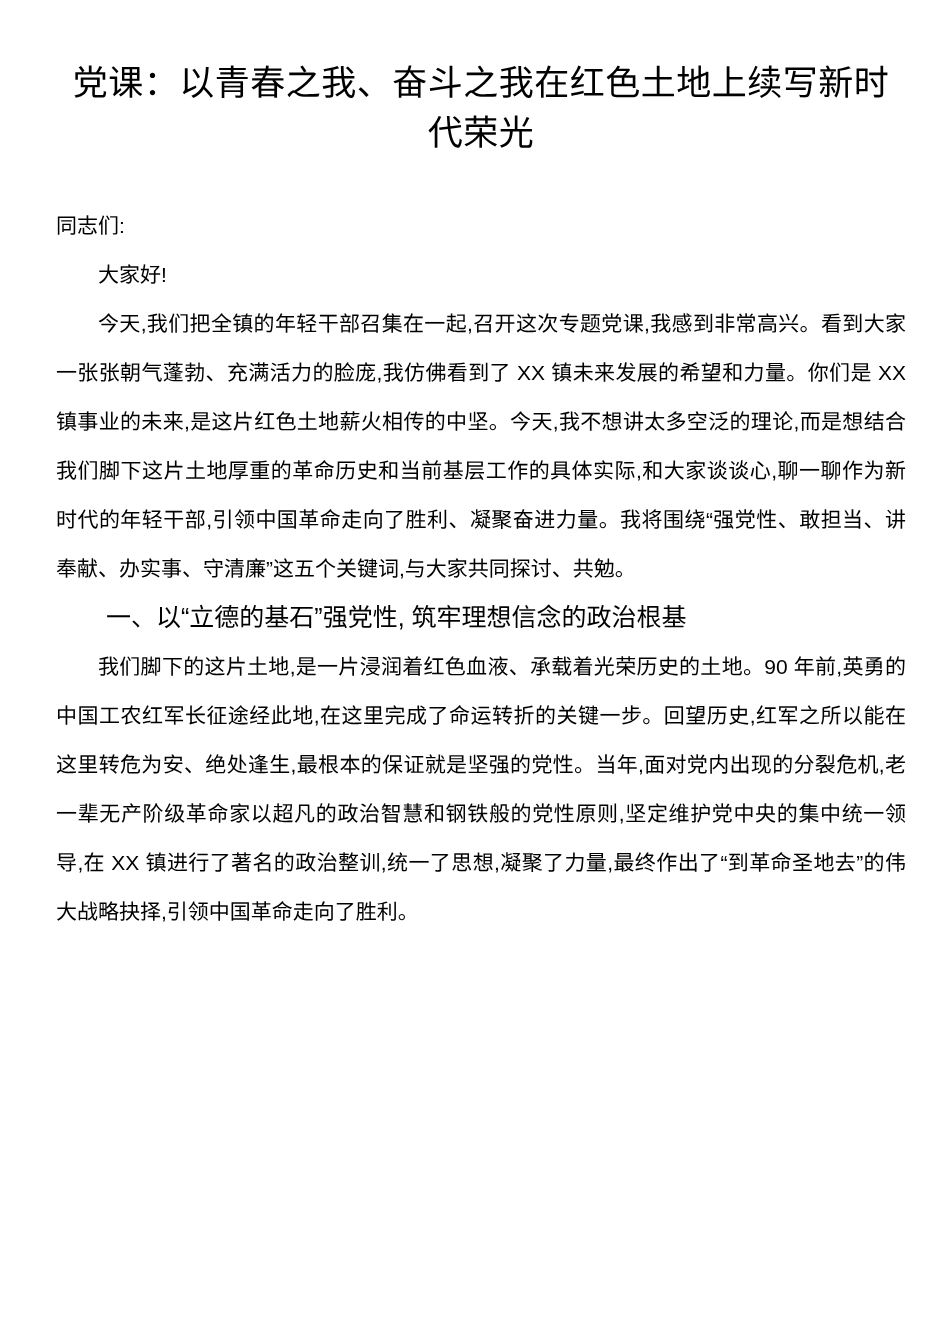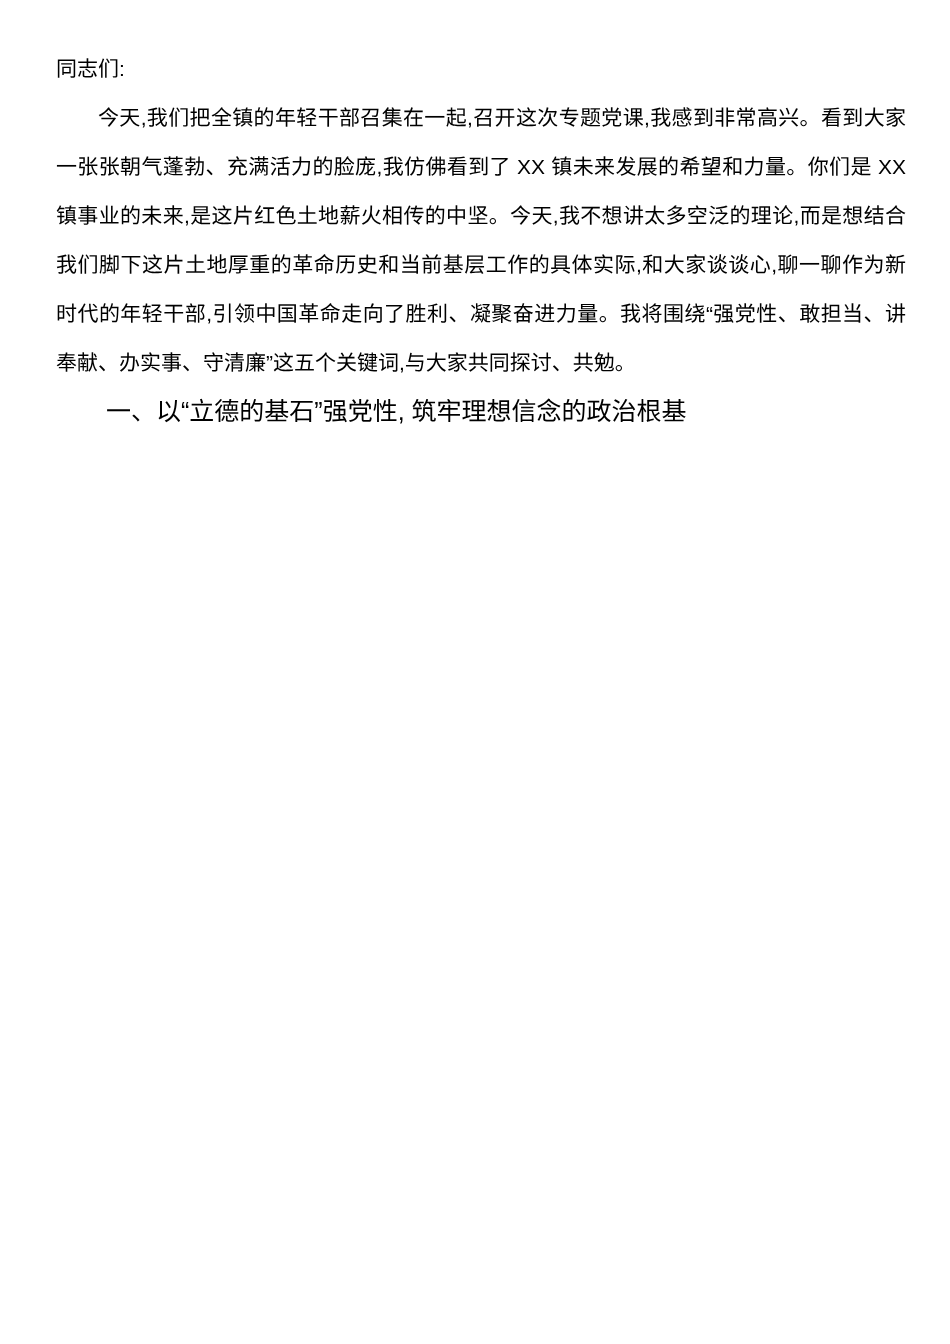--- a/index.html
+++ b/index.html
@@ -63,27 +63,30 @@
     text-align: left;
     color: #000000;
   }
 </style>
 </head>
 <body>
 
 <div class="page">
   <div class="doc-body">
 
+    <h1 class="doc-title">党课：以青春之我、奋斗之我在红色土地上续写新时代荣光</h1>
 
     <div class="body-block">
 
       <p class="para salutation">同志们:</p>
 
+      <p class="para indent">大家好!</p>
 
       <p class="para indent">今天,我们把全镇的年轻干部召集在一起,召开这次专题党课,我感到非常高兴。看到大家一张张朝气蓬勃、充满活力的脸庞,我仿佛看到了 XX 镇未来发展的希望和力量。你们是 XX 镇事业的未来,是这片红色土地薪火相传的中坚。今天,我不想讲太多空泛的理论,而是想结合我们脚下这片土地厚重的革命历史和当前基层工作的具体实际,和大家谈谈心,聊一聊作为新时代的年轻干部,引领中国革命走向了胜利、凝聚奋进力量。我将围绕“强党性、敢担当、讲奉献、办实事、守清廉”这五个关键词,与大家共同探讨、共勉。</p>
 
       <h2 class="section-heading">一、以“立德的基石”强党性, 筑牢理想信念的政治根基</h2>
 
+      <p class="para indent">我们脚下的这片土地,是一片浸润着红色血液、承载着光荣历史的土地。90 年前,英勇的中国工农红军长征途经此地,在这里完成了命运转折的关键一步。回望历史,红军之所以能在这里转危为安、绝处逢生,最根本的保证就是坚强的党性。当年,面对党内出现的分裂危机,老一辈无产阶级革命家以超凡的政治智慧和钢铁般的党性原则,坚定维护党中央的集中统一领导,在 XX 镇进行了著名的政治整训,统一了思想,凝聚了力量,最终作出了“到革命圣地去”的伟大战略抉择,引领中国革命走向了胜利。</p>
 
 
     </div>
   </div>
 </div>
 
 </body></html>

